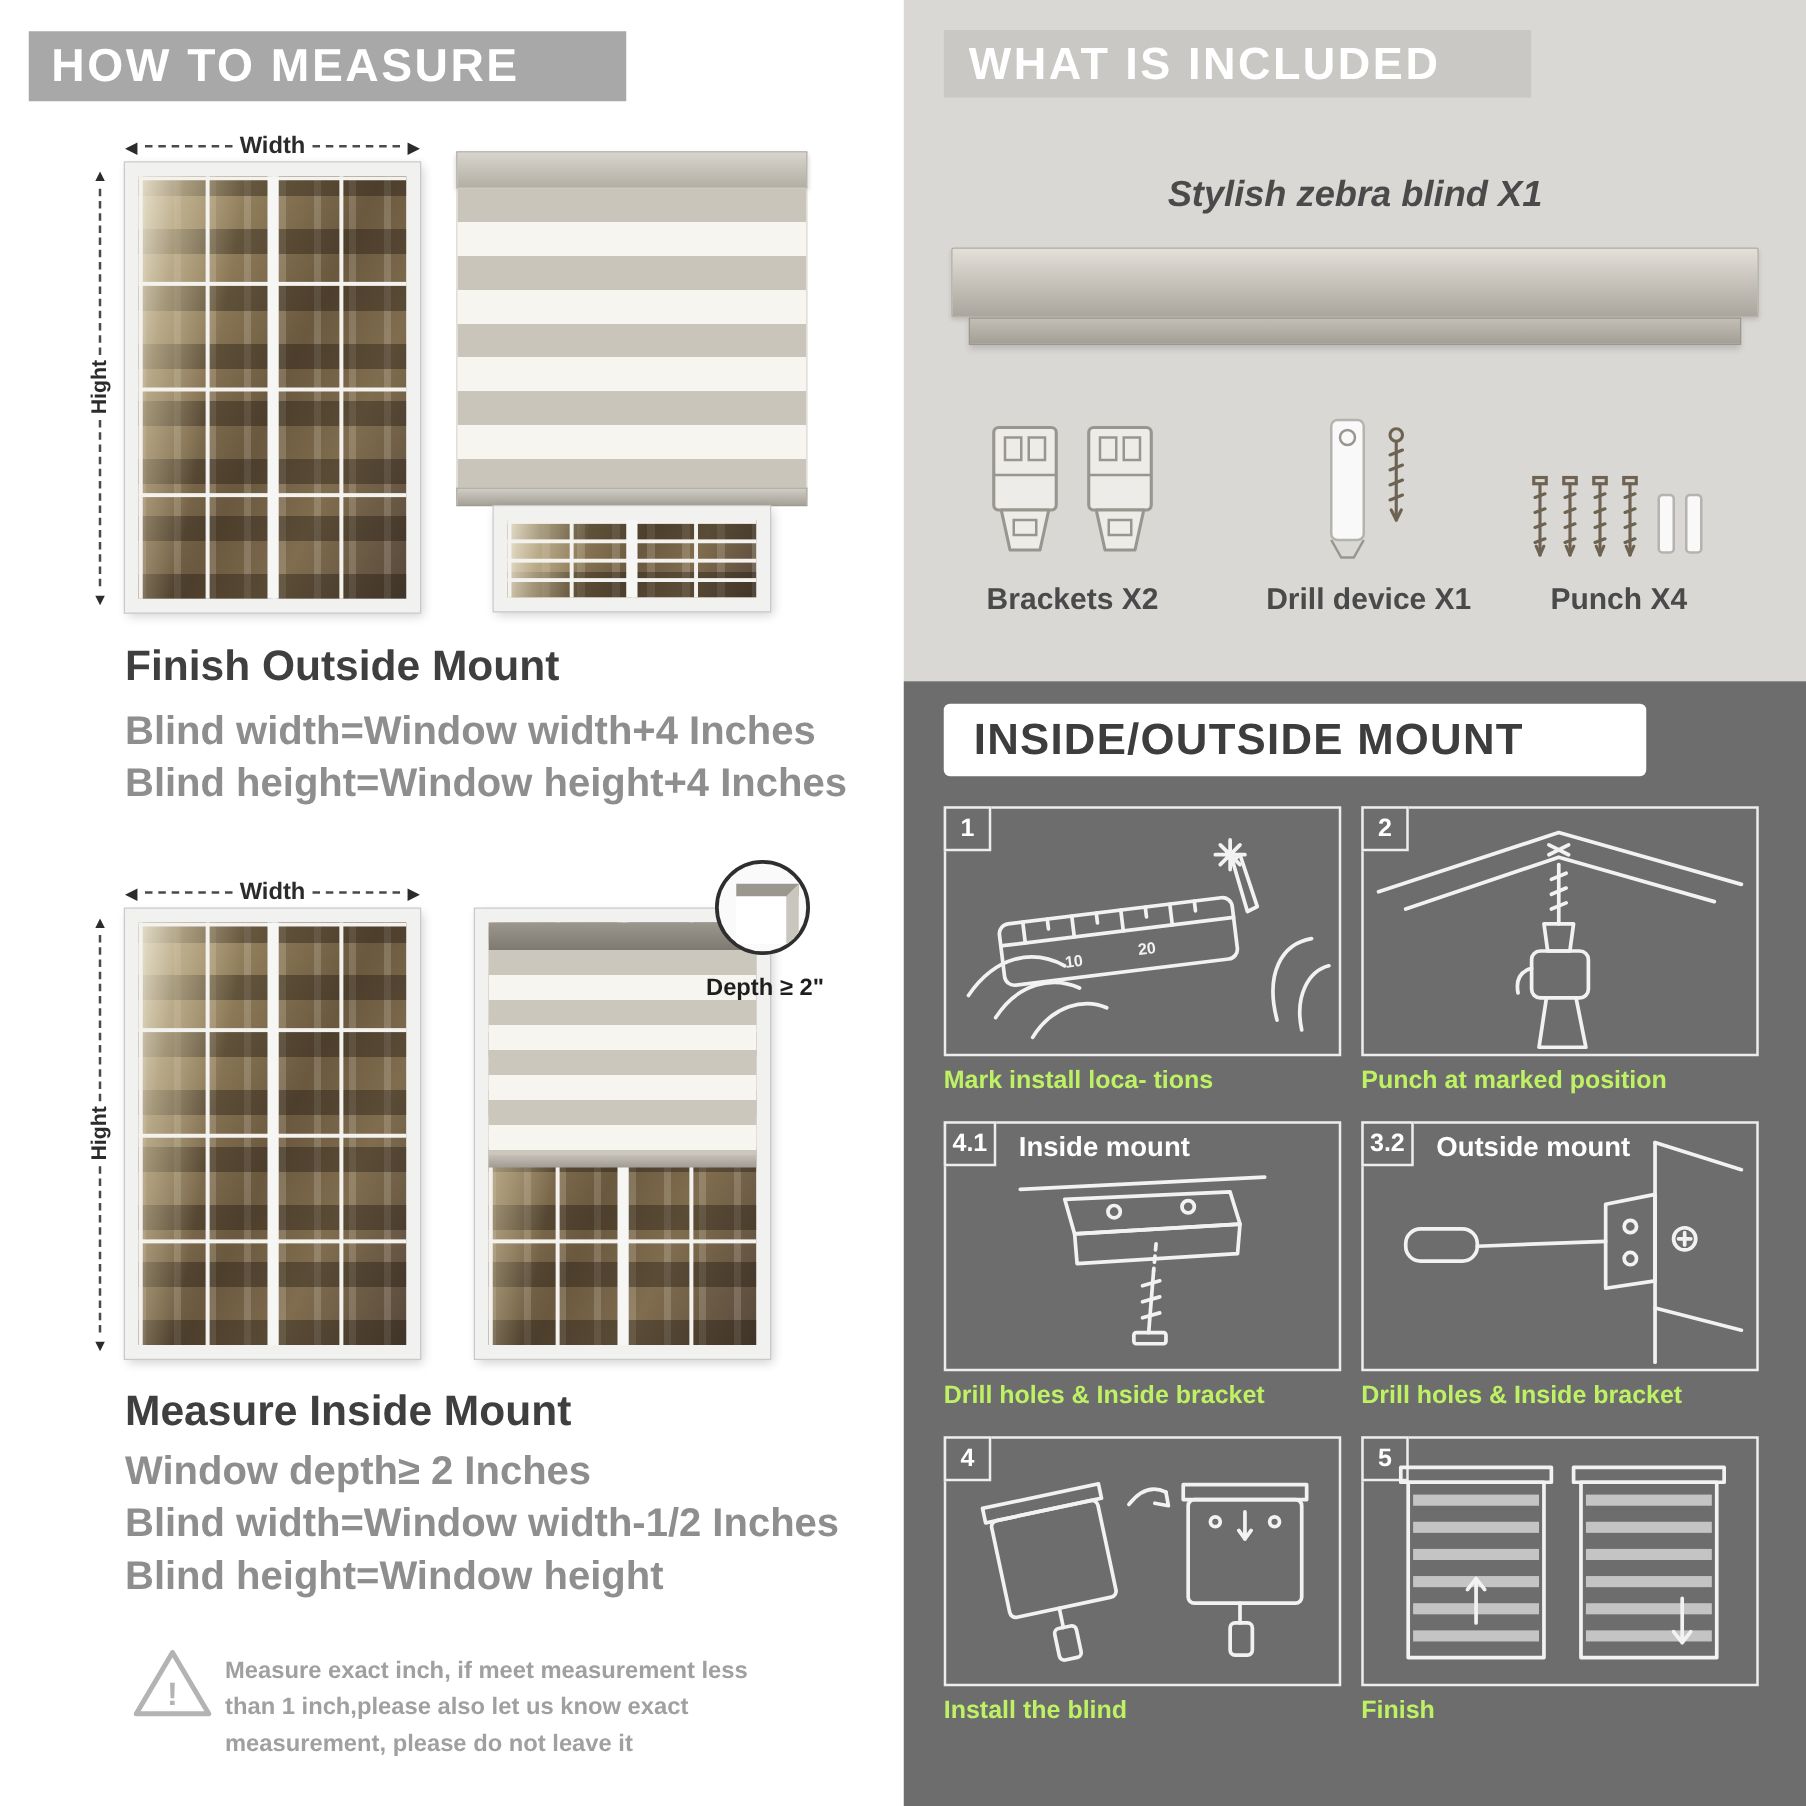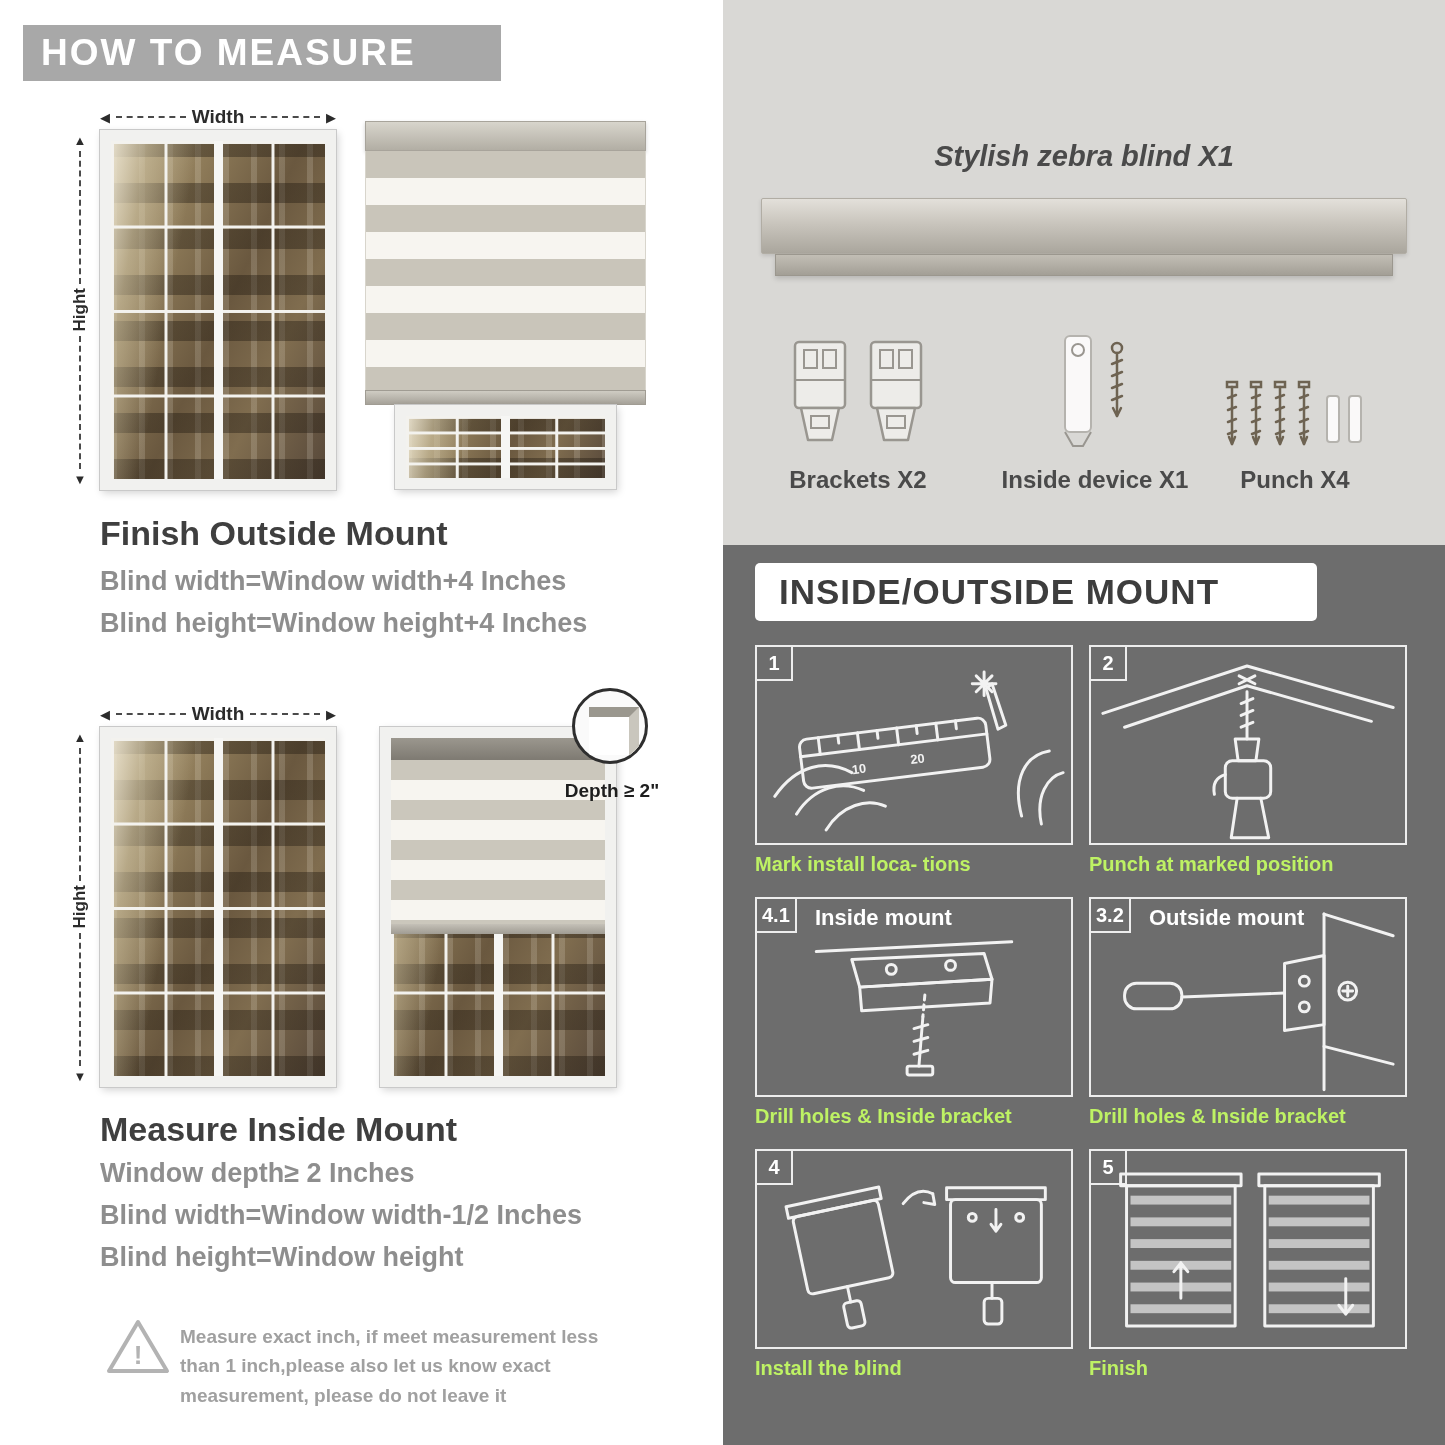--- a/index.html
+++ b/index.html
@@ -9,21 +9,21 @@
 
   
   .banner-gray { background:#a8a8a8; color:#fff; font-weight:bold; font-size:37px;
                  letter-spacing:2px; display:flex; align-items:center; padding-left:18px; }
   .banner-light { background:#c9c8c5; color:#fff; font-weight:bold; font-size:36px;
                   letter-spacing:2px; display:flex; align-items:center; padding-left:20px; }
   .banner-white { background:#ffffff; color:#3d3d3d; font-weight:bold; font-size:35px;
                   letter-spacing:1px; display:flex; align-items:center; padding-left:24px; border-radius:5px; }
 
   .section-title { font-size:34px; font-weight:bold; color:#3f3f3f; }
-  .spec-line { font-size:27px; font-weight:bold; color:#8e8e8e; white-space:nowrap; }
+  .spec-line { font-size:32px; font-weight:bold; color:#8e8e8e; white-space:nowrap; }
 
   
   .right-top { position:absolute; left:723px; top:0; width:722px; height:545px; background:#d9d8d5; }
   .right-bottom { position:absolute; left:723px; top:545px; width:722px; height:900px; background:#6d6d6d; }
 
   .blind-label { font-size:29px; font-weight:bold; color:#4a4a4a; text-align:center; }
   .included-label { font-size:24px; font-weight:bold; color:#4a4a4a; text-align:center; white-space:nowrap; }
 
   .bh-top { background:linear-gradient(180deg,#e3e0da 0%,#c9c5bd 45%,#aaa69d 100%);
             border:1px solid #b1ada4; border-radius:2px; box-shadow:0 2px 4px rgba(0,0,0,.12); }
@@ -201,20 +201,21 @@
   <div class="abs spec-line" style="left:100px;top:1200px;">Blind width=Window width-1/2 Inches</div>
   <div class="abs spec-line" style="left:100px;top:1242px;">Blind height=Window height</div>
 
   <svg class="abs" style="left:104px;top:1316px;" width="68" height="62" viewBox="0 0 68 62">
     <path d="M34 6 L63 55 L5 55 Z" fill="none" stroke="#b3b3b3" stroke-width="4" stroke-linejoin="round"></path>
     <text x="34" y="48" text-anchor="middle" fill="#b3b3b3" font-size="26" font-weight="bold" font-family="Liberation Sans, sans-serif">!</text>
   </svg>
   <div class="abs warning-text" style="left:180px;top:1322px;width:450px;">Measure exact inch, if meet measurement less than 1 inch,please also let us know exact measurement, please do not leave it</div>
 
   <div class="right-top">
+    <div class="abs banner-light" style="left:32px;top:24px;width:470px;height:54px;">WHAT IS INCLUDED</div>
 
     <div class="abs blind-label" style="left:0;top:140px;width:722px;font-style:italic;">Stylish zebra blind X1</div>
 
     <div class="abs bh-top" style="left:38px;top:198px;width:646px;height:56px;"></div>
     <div class="abs bh-valance" style="left:52px;top:254px;width:618px;height:22px;"></div>
 
     <svg class="abs" style="left:66px;top:336px;" width="62" height="116" viewBox="0 0 62 116">
       <rect class="metal" x="6" y="6" width="50" height="66" rx="4"></rect>
       <rect class="metal-detail" x="15" y="14" width="13" height="18"></rect>
       <rect class="metal-detail" x="34" y="14" width="13" height="18"></rect>
@@ -258,21 +259,21 @@
           <line x1="83" y1="9" x2="83" y2="66"></line>
         <path d="M79 20 l8 -3 M79 32 l8 -3 M79 44 l8 -3 M79 56 l8 -3 M83 66 l-3 -7 M83 66 l3 -7"></path>
       </g>
       <g>
         <rect class="anchorart" x="106" y="18" width="12" height="46" rx="3"></rect>
         <rect class="anchorart" x="128" y="18" width="12" height="46" rx="3"></rect>
       </g>
     </svg>
 
     <div class="abs included-label" style="left:35px;top:466px;width:200px;">Brackets X2</div>
-    <div class="abs included-label" style="left:252px;top:466px;width:240px;">Inside device X1</div>
+    <div class="abs included-label" style="left:252px;top:466px;width:240px;">Drill device X1</div>
     <div class="abs included-label" style="left:472px;top:466px;width:200px;">Punch X4</div>
   </div>
 
   <div class="right-bottom">
     <div class="abs banner-white" style="left:32px;top:18px;width:562px;height:58px;">INSIDE/OUTSIDE MOUNT</div>
 
     <div class="step-panel" style="left:32px;top:100px;">
       <div class="step-badge">1</div>
       <svg class="step-art" viewBox="0 0 318 196">
         <g class="lineart">

